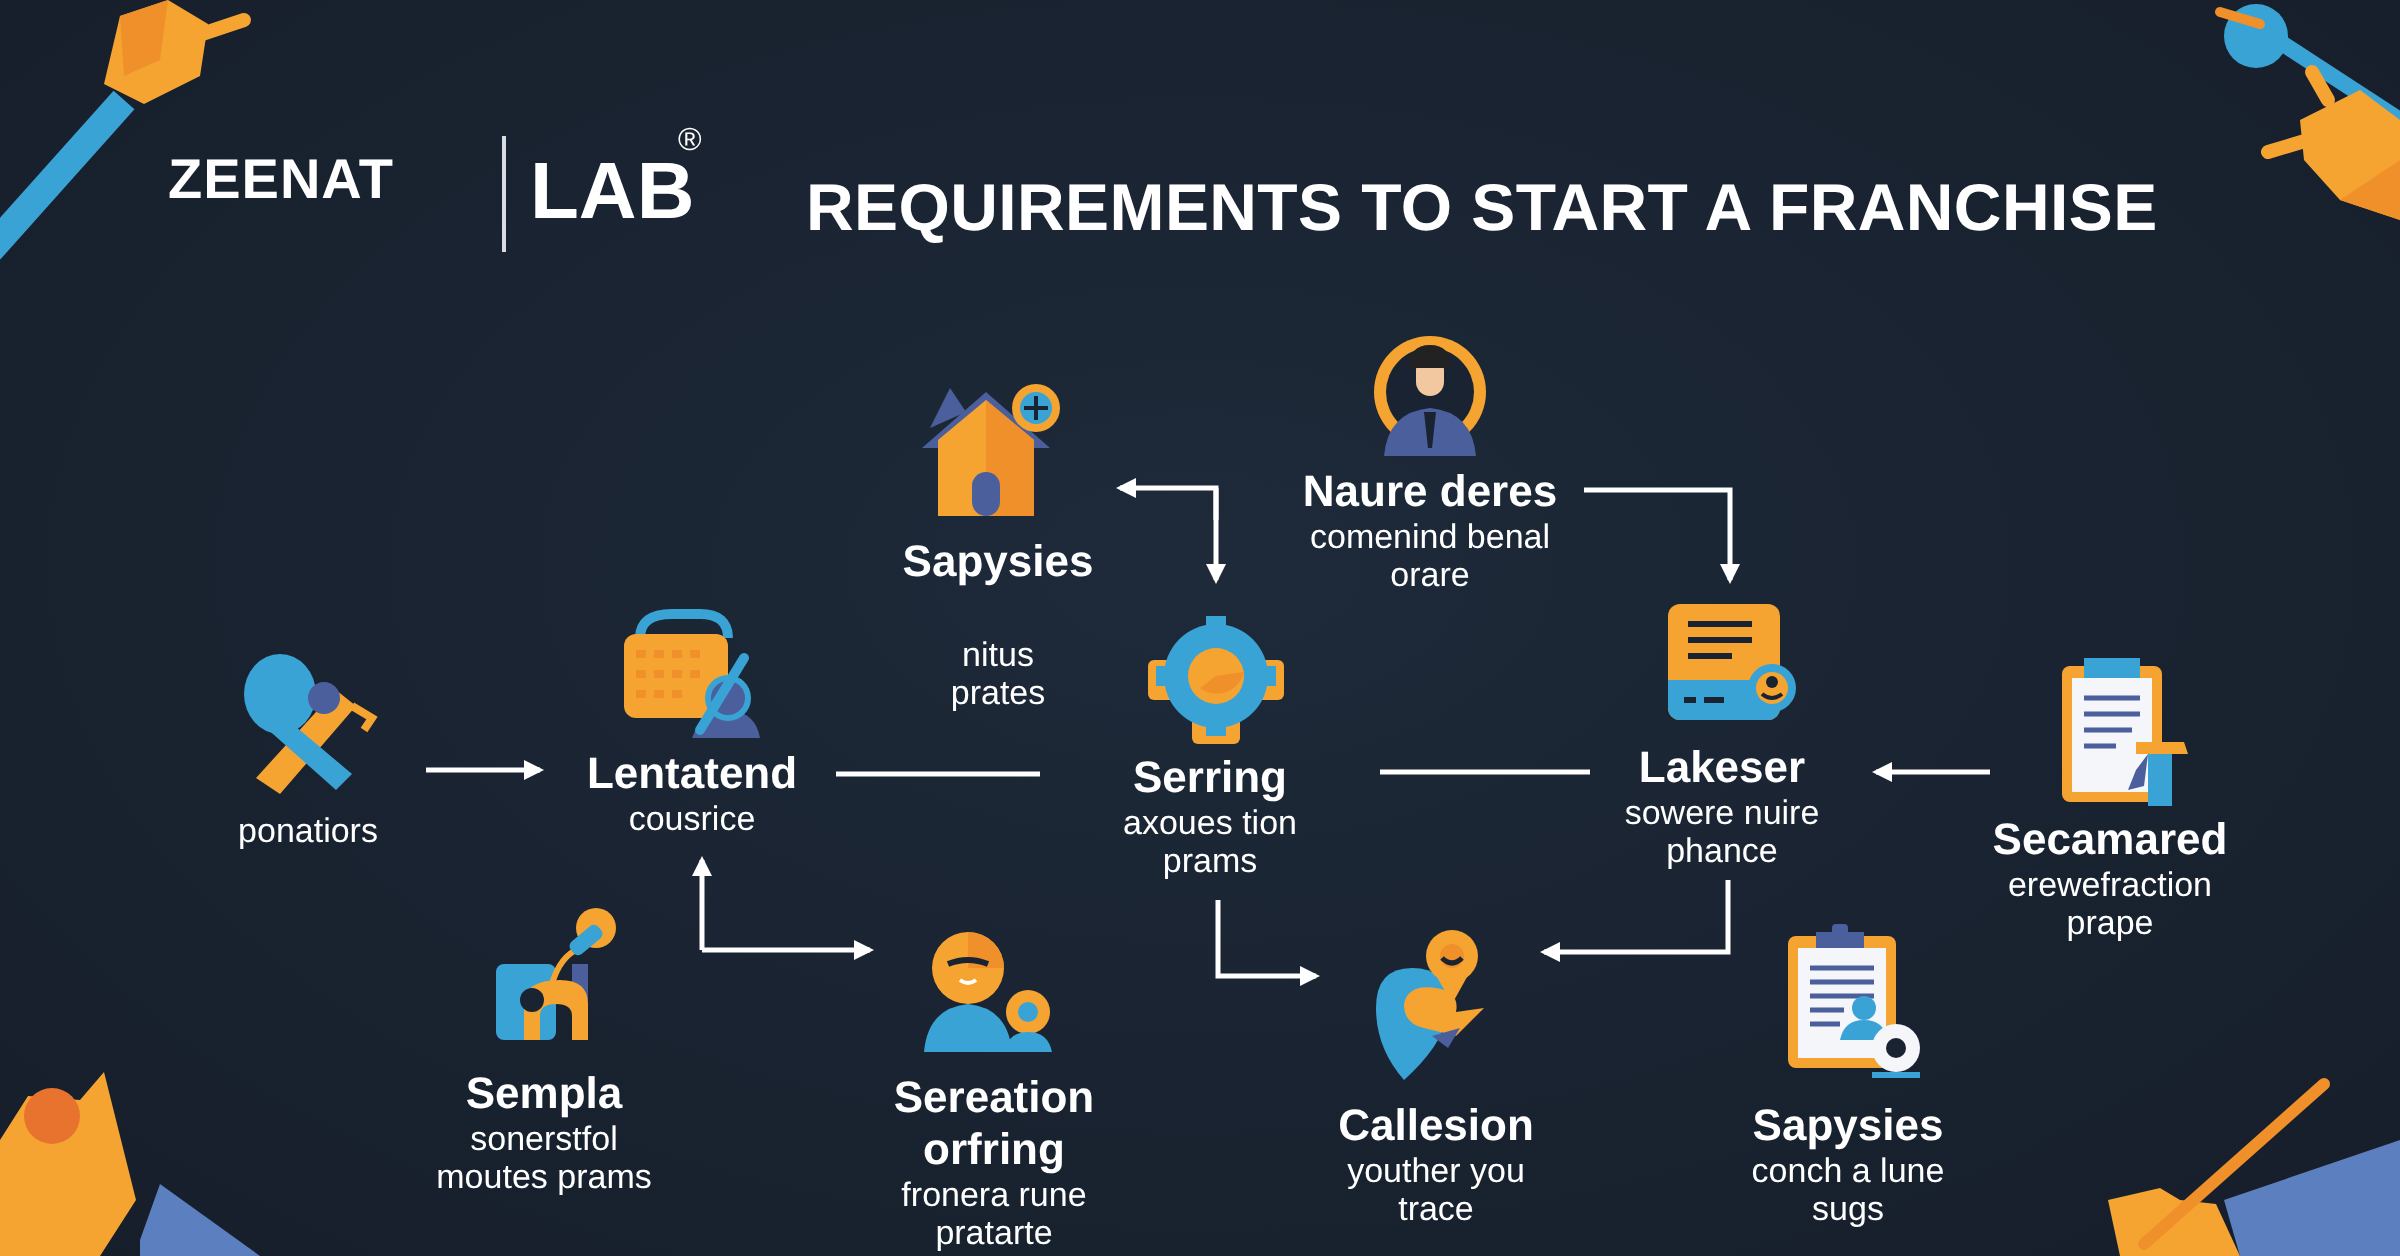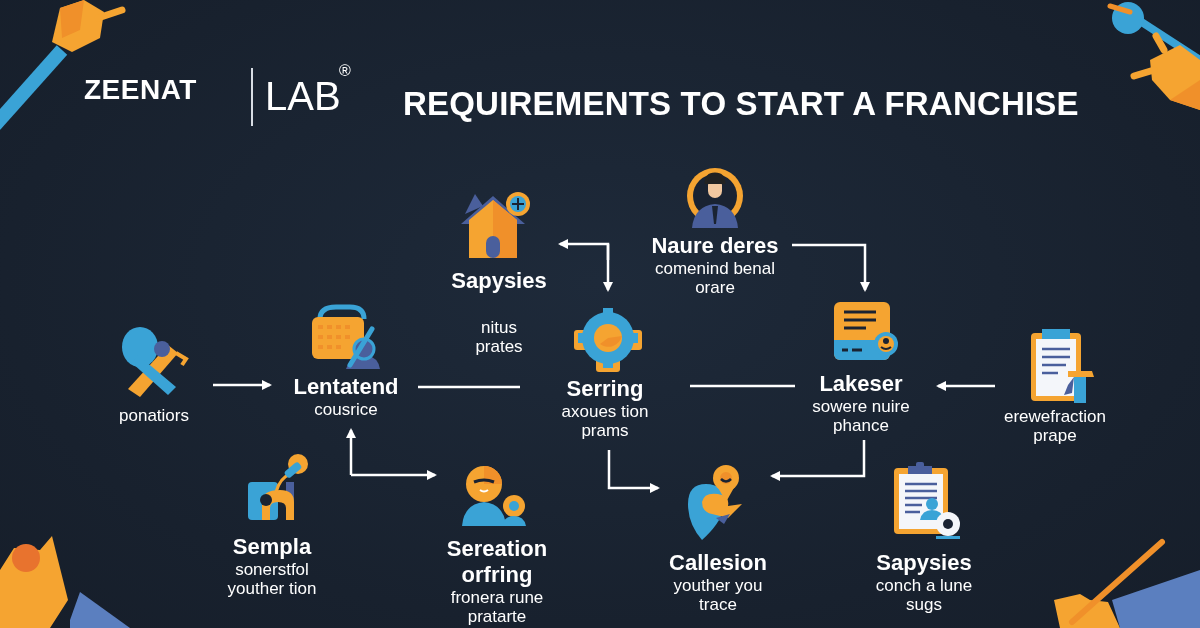--- a/index.html
+++ b/index.html
@@ -2,21 +2,21 @@
 <html><head>
 <meta charset="utf-8">
 <style>
   html, body { margin:0; padding:0; }
   body { width:1200px; height:628px; overflow:hidden; background:#1a2332; position:relative;
          font-family:"Liberation Sans", sans-serif; color:#fff; }
   .bg { position:absolute; inset:0; background: radial-gradient(ellipse at 50% 45%, #1e2a3a 0%, #18212e 70%, #161e2a 100%); }
   .abs { position:absolute; }
   .brand { left:84px; top:74px; font-size:28px; font-weight:bold; letter-spacing:0.5px; }
   .brand-sep { left:251px; top:68px; width:2px; height:58px; background:#d8dde4; }
-  .brand-lab { left:265px; top:74px; font-size:40px; font-weight:normal; }
+  .brand-lab { left:265px; top:74px; font-size:40px; font-weight:bold; }
   .brand-reg { left:339px; top:62px; font-size:16px; }
   .title { left:368px; top:85px; font-size:33px; font-weight:bold; letter-spacing:0.2px;margin-left:35px; }
   .node { position:absolute; text-align:center; transform:translateX(-50%); }
   .node .nt { font-size:22px; font-weight:bold; line-height:26px; white-space:nowrap;text-align:center; }
   .node .ns { font-size:17px; line-height:19px; color:#ffffff; white-space:nowrap; }
   svg.arrows { position:absolute; left:0; top:0; }
   .icon { position:absolute; }
 </style>
 </head>
 <body>
@@ -233,27 +233,28 @@
   <div class="nt">Serring</div>
   <div class="ns">axoues tion</div>
   <div class="ns">prams</div>
 </div>
 <div class="node" style="left:861px;top:371px">
   <div class="nt">Lakeser</div>
   <div class="ns">sowere nuire</div>
   <div class="ns">phance</div>
 </div>
 <div class="node" style="left:1055px;top:407px">
+  <div class="nt">Secamared</div>
   <div class="ns">erewefraction</div>
   <div class="ns">prape</div>
 </div>
 <div class="node" style="left:272px;top:534px">
   <div class="nt">Sempla</div>
   <div class="ns">sonerstfol</div>
-  <div class="ns">youther tion</div>
+  <div class="ns">moutes prams</div>
 </div>
 <div class="node" style="left:497px;top:536px">
   <div class="nt">Sereation</div>
   <div class="nt">orfring</div>
   <div class="ns">fronera rune</div>
   <div class="ns">pratarte</div>
 </div>
 <div class="node" style="left:718px;top:550px">
   <div class="nt">Callesion</div>
   <div class="ns">youther you</div>

